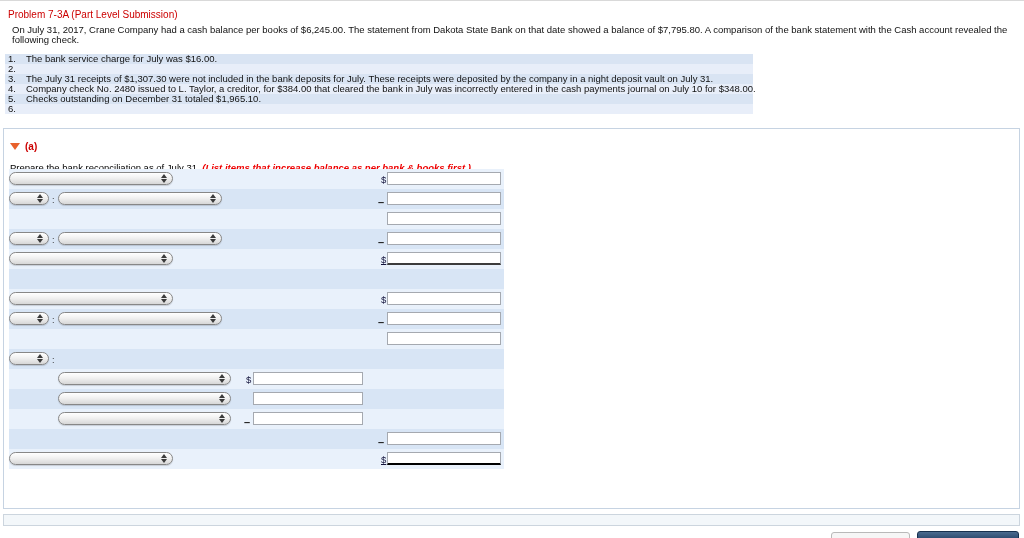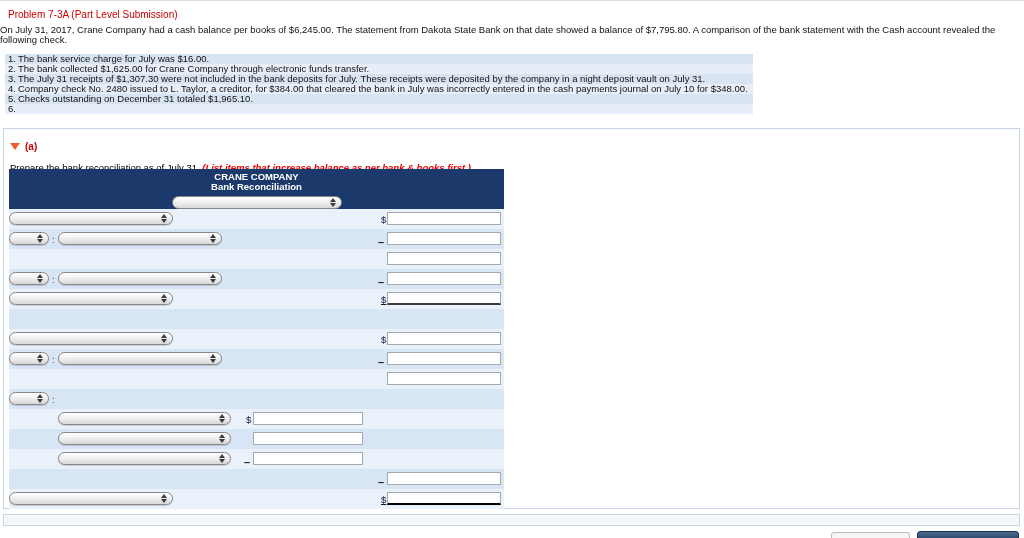--- a/index.html
+++ b/index.html
@@ -5,29 +5,29 @@
   html,body{margin:0;padding:0;}
   body{
     width:1024px;height:538px;position:relative;background:#ffffff;
     font-family:"Liberation Sans",sans-serif;color:#1a1a1a;overflow:hidden;
     border-top:1px solid #d9d9d9;box-sizing:border-box;
   }
   .nowrap{white-space:nowrap;}
 
   
   #problem-title{position:absolute;left:8px;top:8px;font-size:10px;font-weight:normal;color:#cc0000;}
-  .intro-line{position:absolute;left:0;font-size:9.5px;color:#111;}
+  .intro-line{position:absolute;left:12px;font-size:9.5px;color:#111;}
 
   
   #facts{position:absolute;left:5px;top:53px;width:748px;}
   .fact{position:relative;height:10px;line-height:10px;font-size:9.5px;color:#111;}
   .fact.odd{background:#d9e4f3;}
   .fact.even{background:#e8eef9;}
   .fact .num{position:absolute;left:3px;}
-  .fact .txt{position:absolute;left:13px;}
+  .fact .txt{position:absolute;left:21px;}
 
   
   #panel-a{position:absolute;left:3px;top:127px;width:1017px;height:381px;
     background:#fff;border:1px solid #c6d3e2;box-sizing:border-box;}
   #marker-row{position:absolute;left:6px;top:8px;height:12px;}
   .tri-marker{display:inline-block;width:0;height:0;border-left:5px solid transparent;
     border-right:5px solid transparent;border-top:7px solid #e8612c;vertical-align:middle;}
   #marker-label{font-size:10px;font-weight:bold;color:#cc0000;margin-left:5px;vertical-align:middle;}
   #instruction{position:absolute;left:6px;top:33px;font-size:9.5px;color:#000;white-space:nowrap;}
   #instruction .em{color:#ee0000;font-weight:bold;font-style:italic;}
@@ -79,21 +79,20 @@
 <div class="intro-line nowrap" style="top:23px;">On July 31, 2017, Crane Company had a cash balance per books of $6,245.00. The statement from Dakota State Bank on that date showed a balance of $7,795.80. A comparison of the bank statement with the Cash account revealed the</div>
 <div class="intro-line nowrap" style="top:33px;">following check.</div>
 
 <div id="facts">
   <div class="fact odd nowrap">
       <span class="num">1.</span>
       <span class="txt">The bank service charge for July was $16.00.</span>
     </div>
   <div class="fact even nowrap">
       <span class="num">2.</span>
-      <span class="txt">The bank collected $1,625.00 for Crane Company through electronic funds transfer.</span>
     </div>
   <div class="fact odd nowrap">
       <span class="num">3.</span>
       <span class="txt">The July 31 receipts of $1,307.30 were not included in the bank deposits for July. These receipts were deposited by the company in a night deposit vault on July 31.</span>
     </div>
   <div class="fact even nowrap">
       <span class="num">4.</span>
       <span class="txt">Company check No. 2480 issued to L. Taylor, a creditor, for $384.00 that cleared the bank in July was incorrectly entered in the cash payments journal on July 10 for $348.00.</span>
     </div>
   <div class="fact odd nowrap">
@@ -109,30 +108,20 @@
 
   <div id="marker-row">
     <span class="tri-marker"></span><span id="marker-label">(a)</span>
   </div>
 
   <div id="instruction">
     <span>Prepare the bank reconciliation as of July 31. </span><span class="em">(List items that increase balance as per bank &amp; books first.)</span>
   </div>
 
   <div id="ws">
-    <div id="ws-head">
-      <div class="ws-title first">CRANE COMPANY</div>
-      <div class="ws-title">Bank Reconciliation</div>
-      <div class="sel center">
-          <span class="stepper">
-            <span class="tri-up"></span>
-            <span class="tri-dn"></span>
-          </span>
-        </div>
-    </div>
 
     <div class="trow a">
       <div class="sel" style="left:0;width:164px;">
           <span class="stepper">
             <span class="tri-up"></span>
             <span class="tri-dn"></span>
           </span>
         </div>
       <span class="sym" style="left:372px;">$</span>
       <input class="inp" style="left: 378px; width: 114px;">

